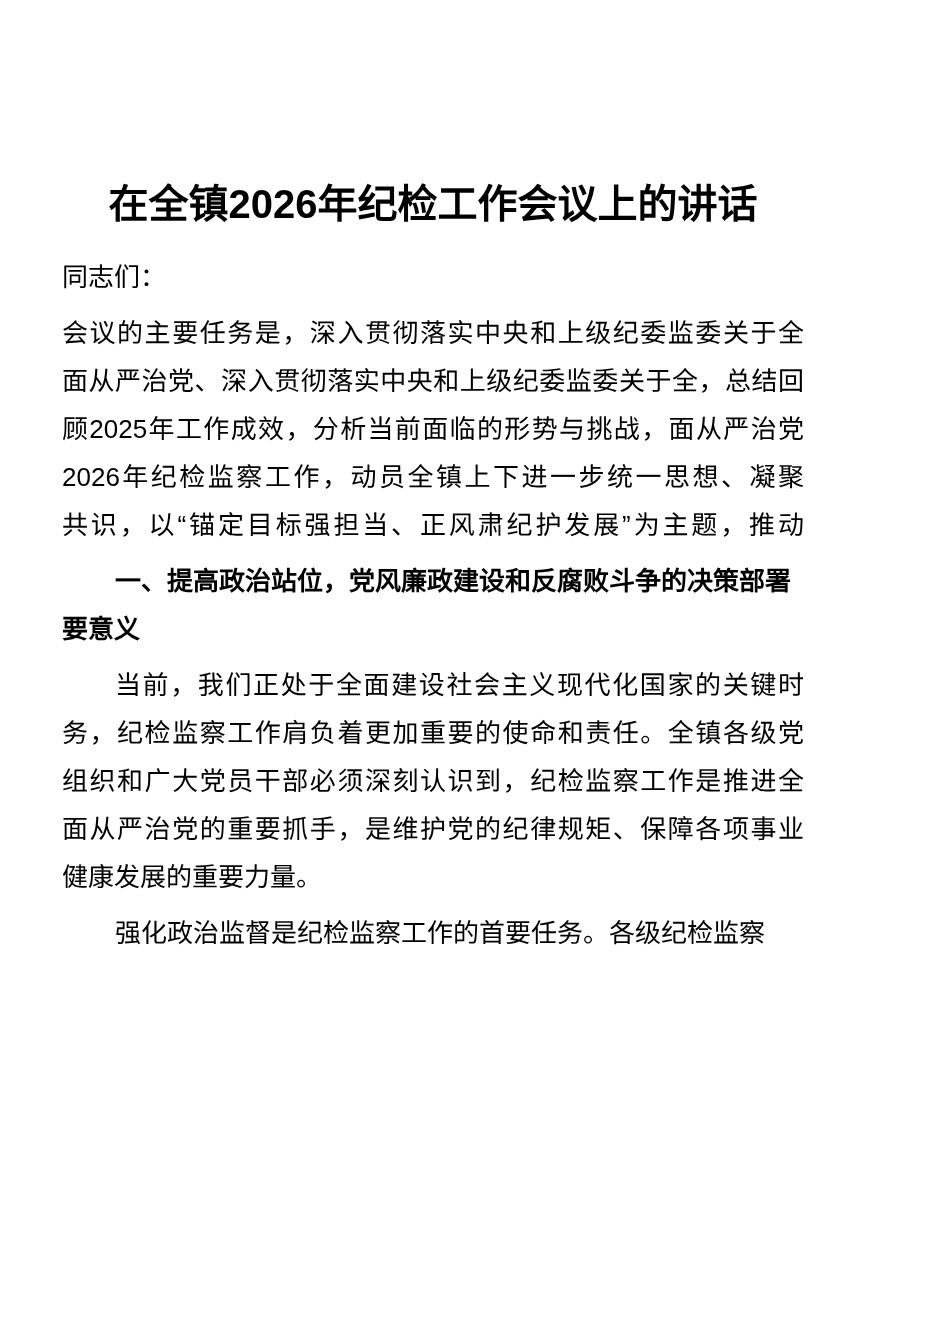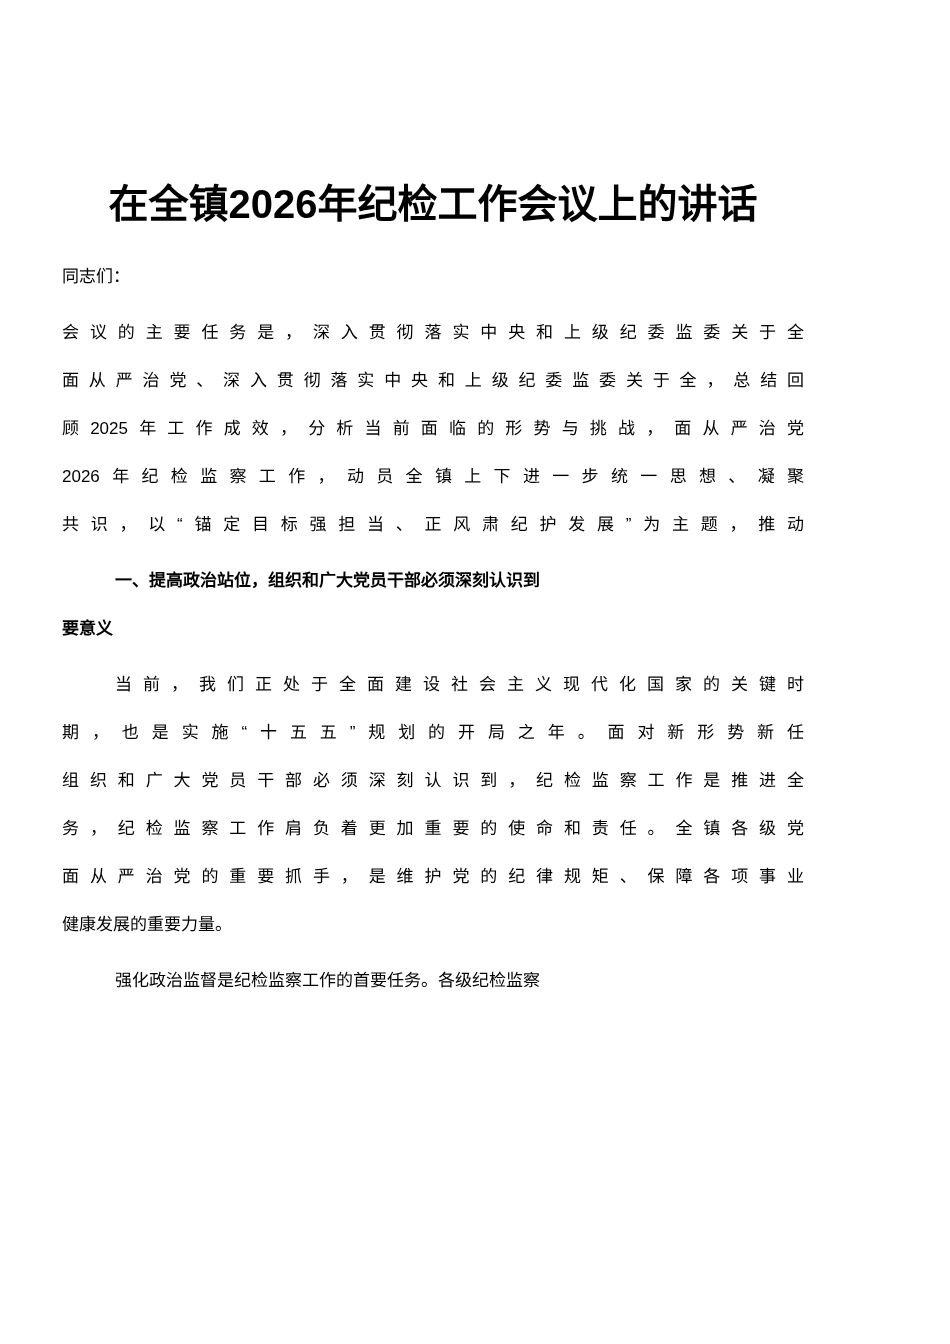--- a/index.html
+++ b/index.html
@@ -27,21 +27,21 @@
   .title {
     margin: 176px 0 21px 0;
     font-size: 40px;
     line-height: 56px;
     font-weight: 700;
     text-align: center;
     white-space: nowrap;
   }
   .para {
     margin: 0 0 8px 0;
-    font-size: 17px;
+    font-size: 26px;
   }
   .line {
     height: 48px;
     line-height: 48px;
     text-align: justify;
     text-align-last: justify;
     text-justify: inter-character;
     overflow: hidden;
   }
   .line.indent {
@@ -71,29 +71,28 @@
 
     <div class="para">
       <div class="line">会议的主要任务是，深入贯彻落实中央和上级纪委监委关于全</div>
       <div class="line">面从严治党、深入贯彻落实中央和上级纪委监委关于全，总结回</div>
       <div class="line">顾2025年工作成效，分析当前面临的形势与挑战，面从严治党</div>
       <div class="line">2026年纪检监察工作，动员全镇上下进一步统一思想、凝聚</div>
       <div class="line">共识，以“锚定目标强担当、正风肃纪护发展”为主题，推动</div>
     </div>
 
     <div class="para heading">
-      <div class="line indent">一、提高政治站位，组织和广大党员干部必须深刻认识到</div>
+      <div class="line indent">一、提高政治站位，党风廉政建设和反腐败斗争的决策部署</div>
       <div class="line end">要意义</div>
     </div>
 
     <div class="para">
       <div class="line indent">当前，我们正处于全面建设社会主义现代化国家的关键时</div>
-      <div class="line">期，也是实施“十五五”规划的开局之年。面对新形势新任</div>
+      <div class="line">务，纪检监察工作肩负着更加重要的使命和责任。全镇各级党</div>
       <div class="line">组织和广大党员干部必须深刻认识到，纪检监察工作是推进全</div>
-      <div class="line">务，纪检监察工作肩负着更加重要的使命和责任。全镇各级党</div>
       <div class="line">面从严治党的重要抓手，是维护党的纪律规矩、保障各项事业</div>
       <div class="line end">健康发展的重要力量。</div>
     </div>
 
     <div class="para">
       <div class="line indent end">强化政治监督是纪检监察工作的首要任务。各级纪检监察</div>
     </div>
 
   </div>
 </div>

